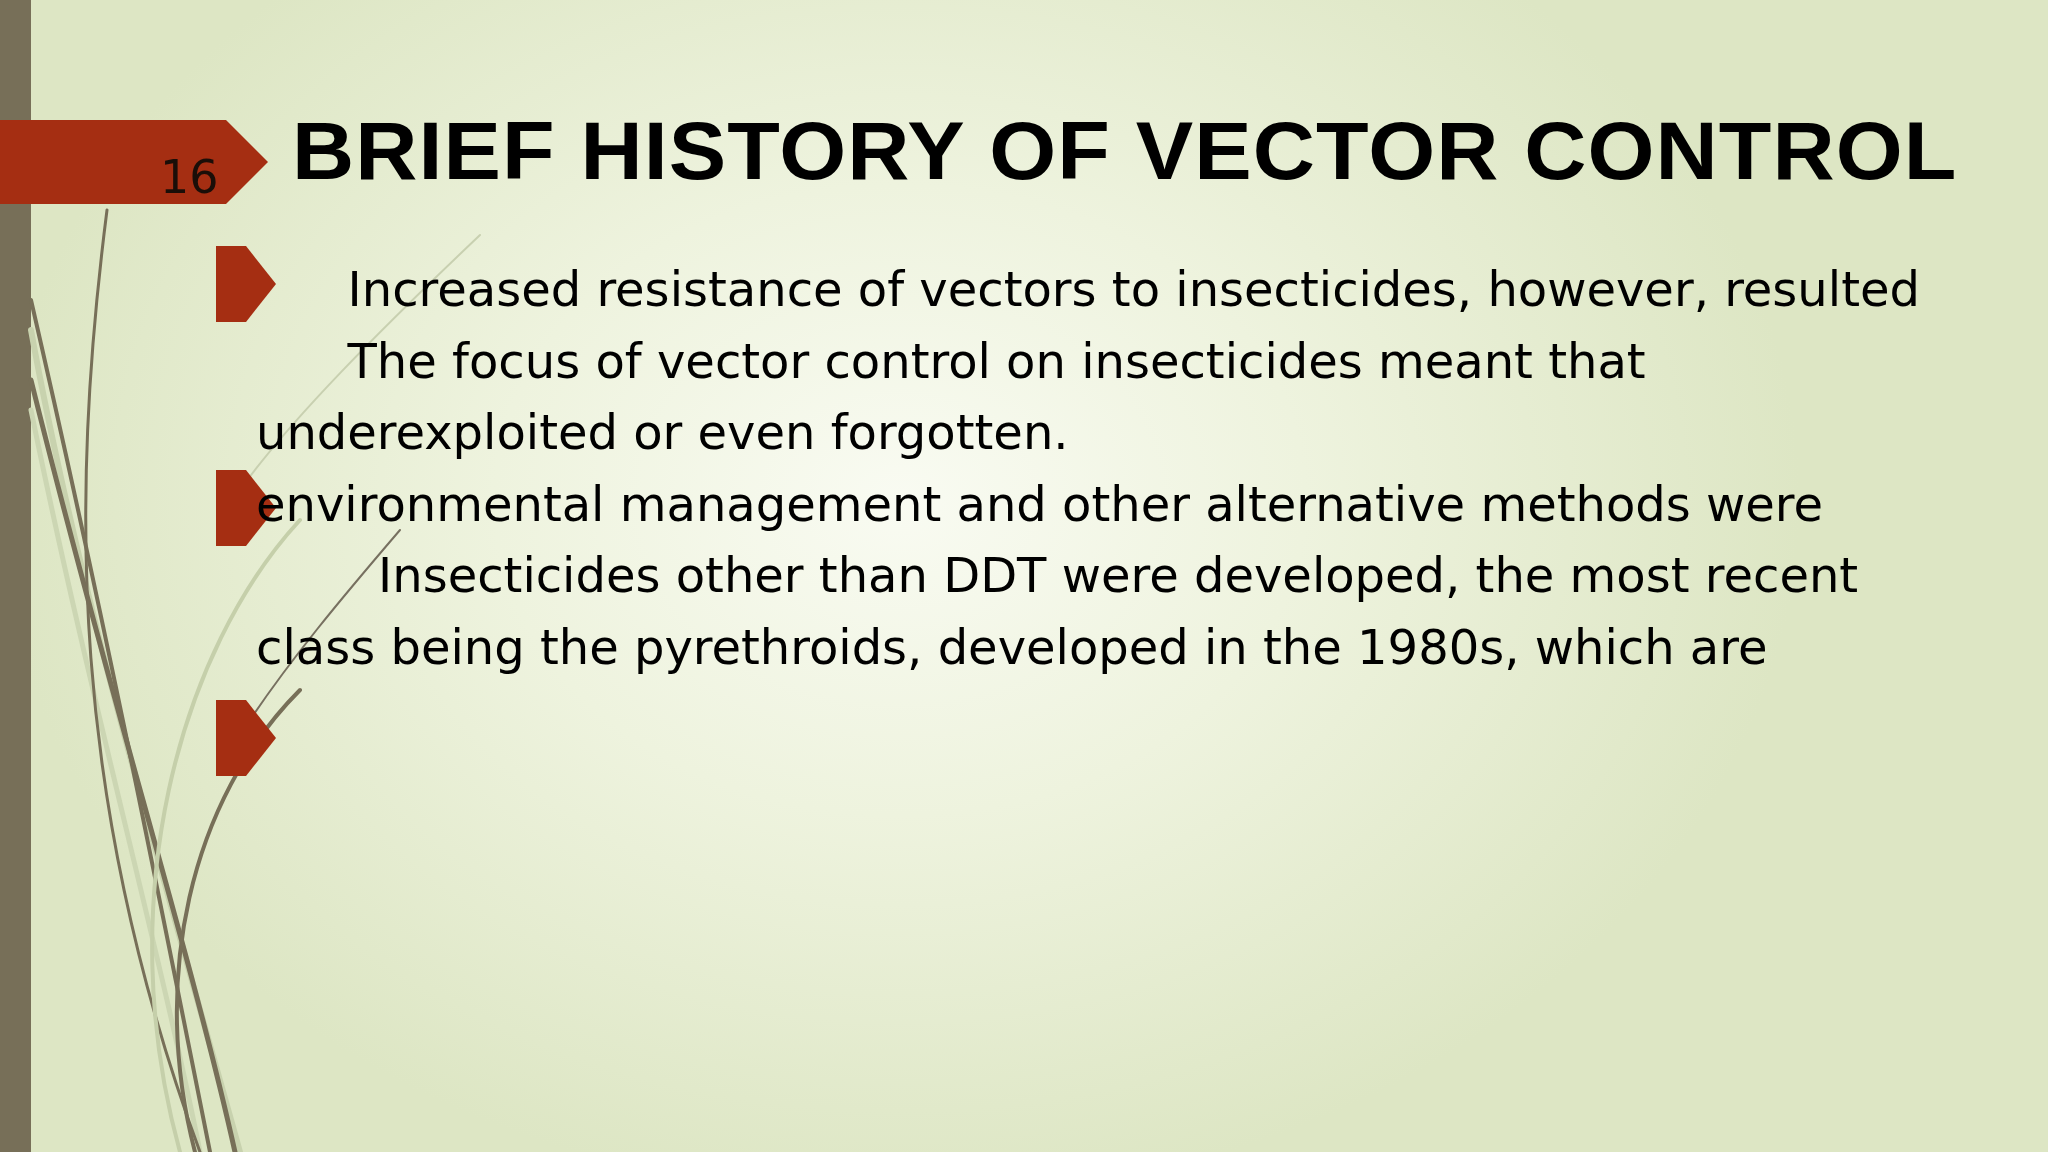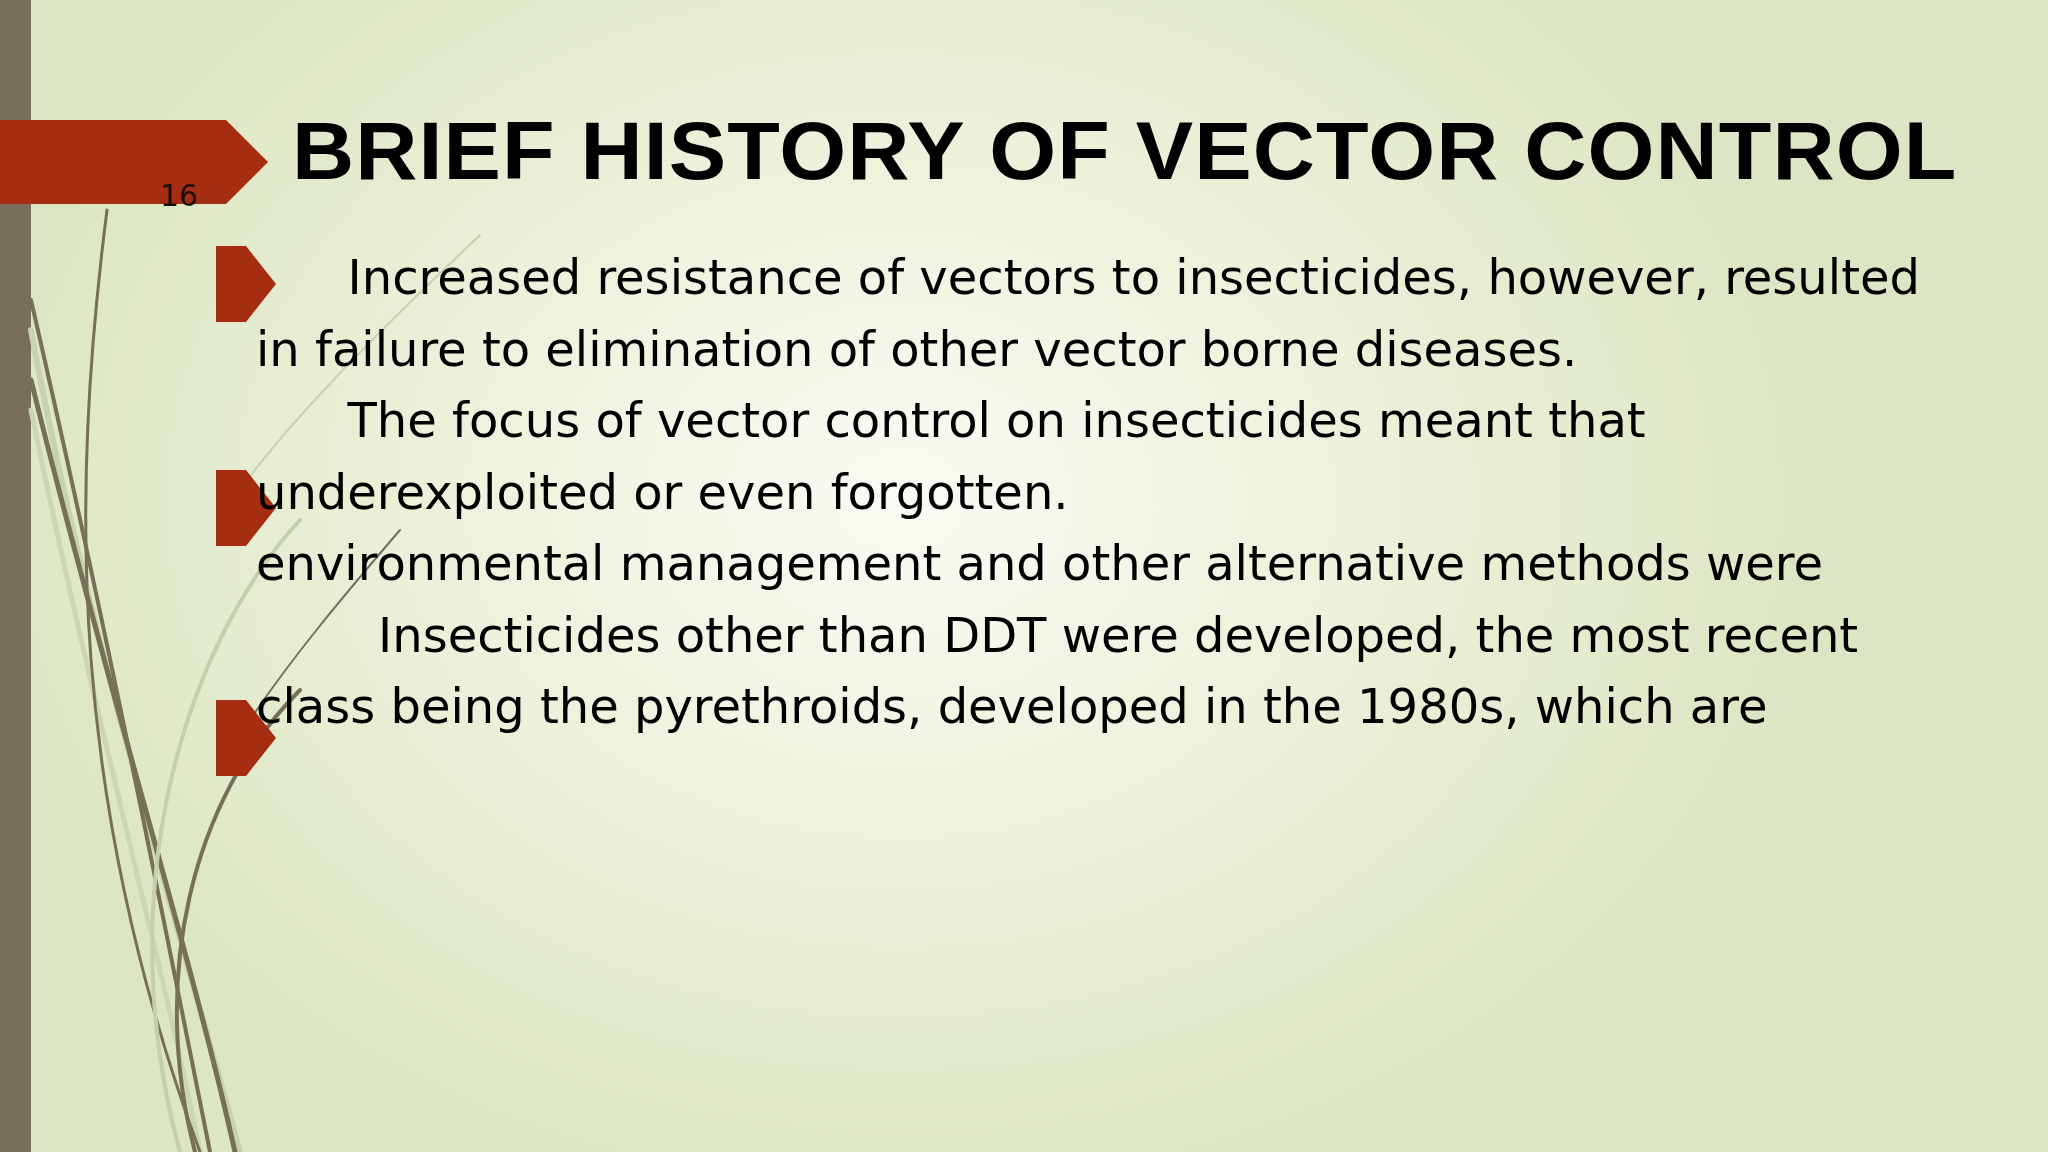--- a/index.html
+++ b/index.html
@@ -15,34 +15,34 @@
   .decor {
     position: absolute; left: 0; top: 0; width: 2048px; height: 1152px;
     pointer-events: none;
   }
   .slide-tab {
     position: absolute; left: 0; top: 120px; width: 268px; height: 84px;
   }
   .slide-tab svg { position: absolute; left: 0; top: 0; }
   .slide-number {
     position: absolute; left: 160px; top: 150px;
-    font-family: "DejaVu Sans", sans-serif; font-size: 30px; color: #1b0e08; margin-top: 28px;
+    font-family: "DejaVu Sans", sans-serif; font-size: 46px; color: #1b0e08;
   }
   .title {
     position: absolute; left: 292px; top: 104px;
     font-family: "Liberation Sans", sans-serif; font-weight: bold;
     font-size: 82px; letter-spacing: 1px; color: #000; margin: 0;
     transform: scaleX(1.05); transform-origin: left center;
     white-space: nowrap;
   }
   .bullet {
     position: absolute; width: 62px; height: 78px;
   }
   .body-text {
-    position: absolute; left: 256px; top: 242px; width: 1720px;
+    position: absolute; left: 256px; top: 254px; width: 1720px;
     font-family: "DejaVu Sans", sans-serif; font-size: 48px;
     line-height: 71.5px; color: #000;
   }
   .line { display: block; white-space: nowrap; }
 </style>
 </head>
 <body>
 
 <div class="left-bar"></div>
 
@@ -74,19 +74,18 @@
 </svg>
 <svg class="bullet" style="left:216px; top:470px;" viewBox="0 0 62 78">
   <polygon points="0,0 30,0 60,38 30,76 0,76" fill="#a52e12"></polygon>
 </svg>
 <svg class="bullet" style="left:216px; top:700px;" viewBox="0 0 62 78">
   <polygon points="0,0 30,0 60,38 30,76 0,76" fill="#a52e12"></polygon>
 </svg>
 
 <div class="body-text">
   <span class="line" style="white-space:pre;">      Increased resistance of vectors to insecticides, however, resulted</span>
-  <span class="line">in failure to elimination of other vector borne diseases.</span>
   <span class="line" style="white-space:pre;">      The focus of vector control on insecticides meant that</span>
   <span class="line">underexploited or even forgotten.</span>
   <span class="line">environmental management and other alternative methods were</span>
   <span class="line" style="white-space:pre;">        Insecticides other than DDT were developed, the most recent</span>
   <span class="line">class being the pyrethroids, developed in the 1980s, which are</span>
 </div>
 
 </body></html>

